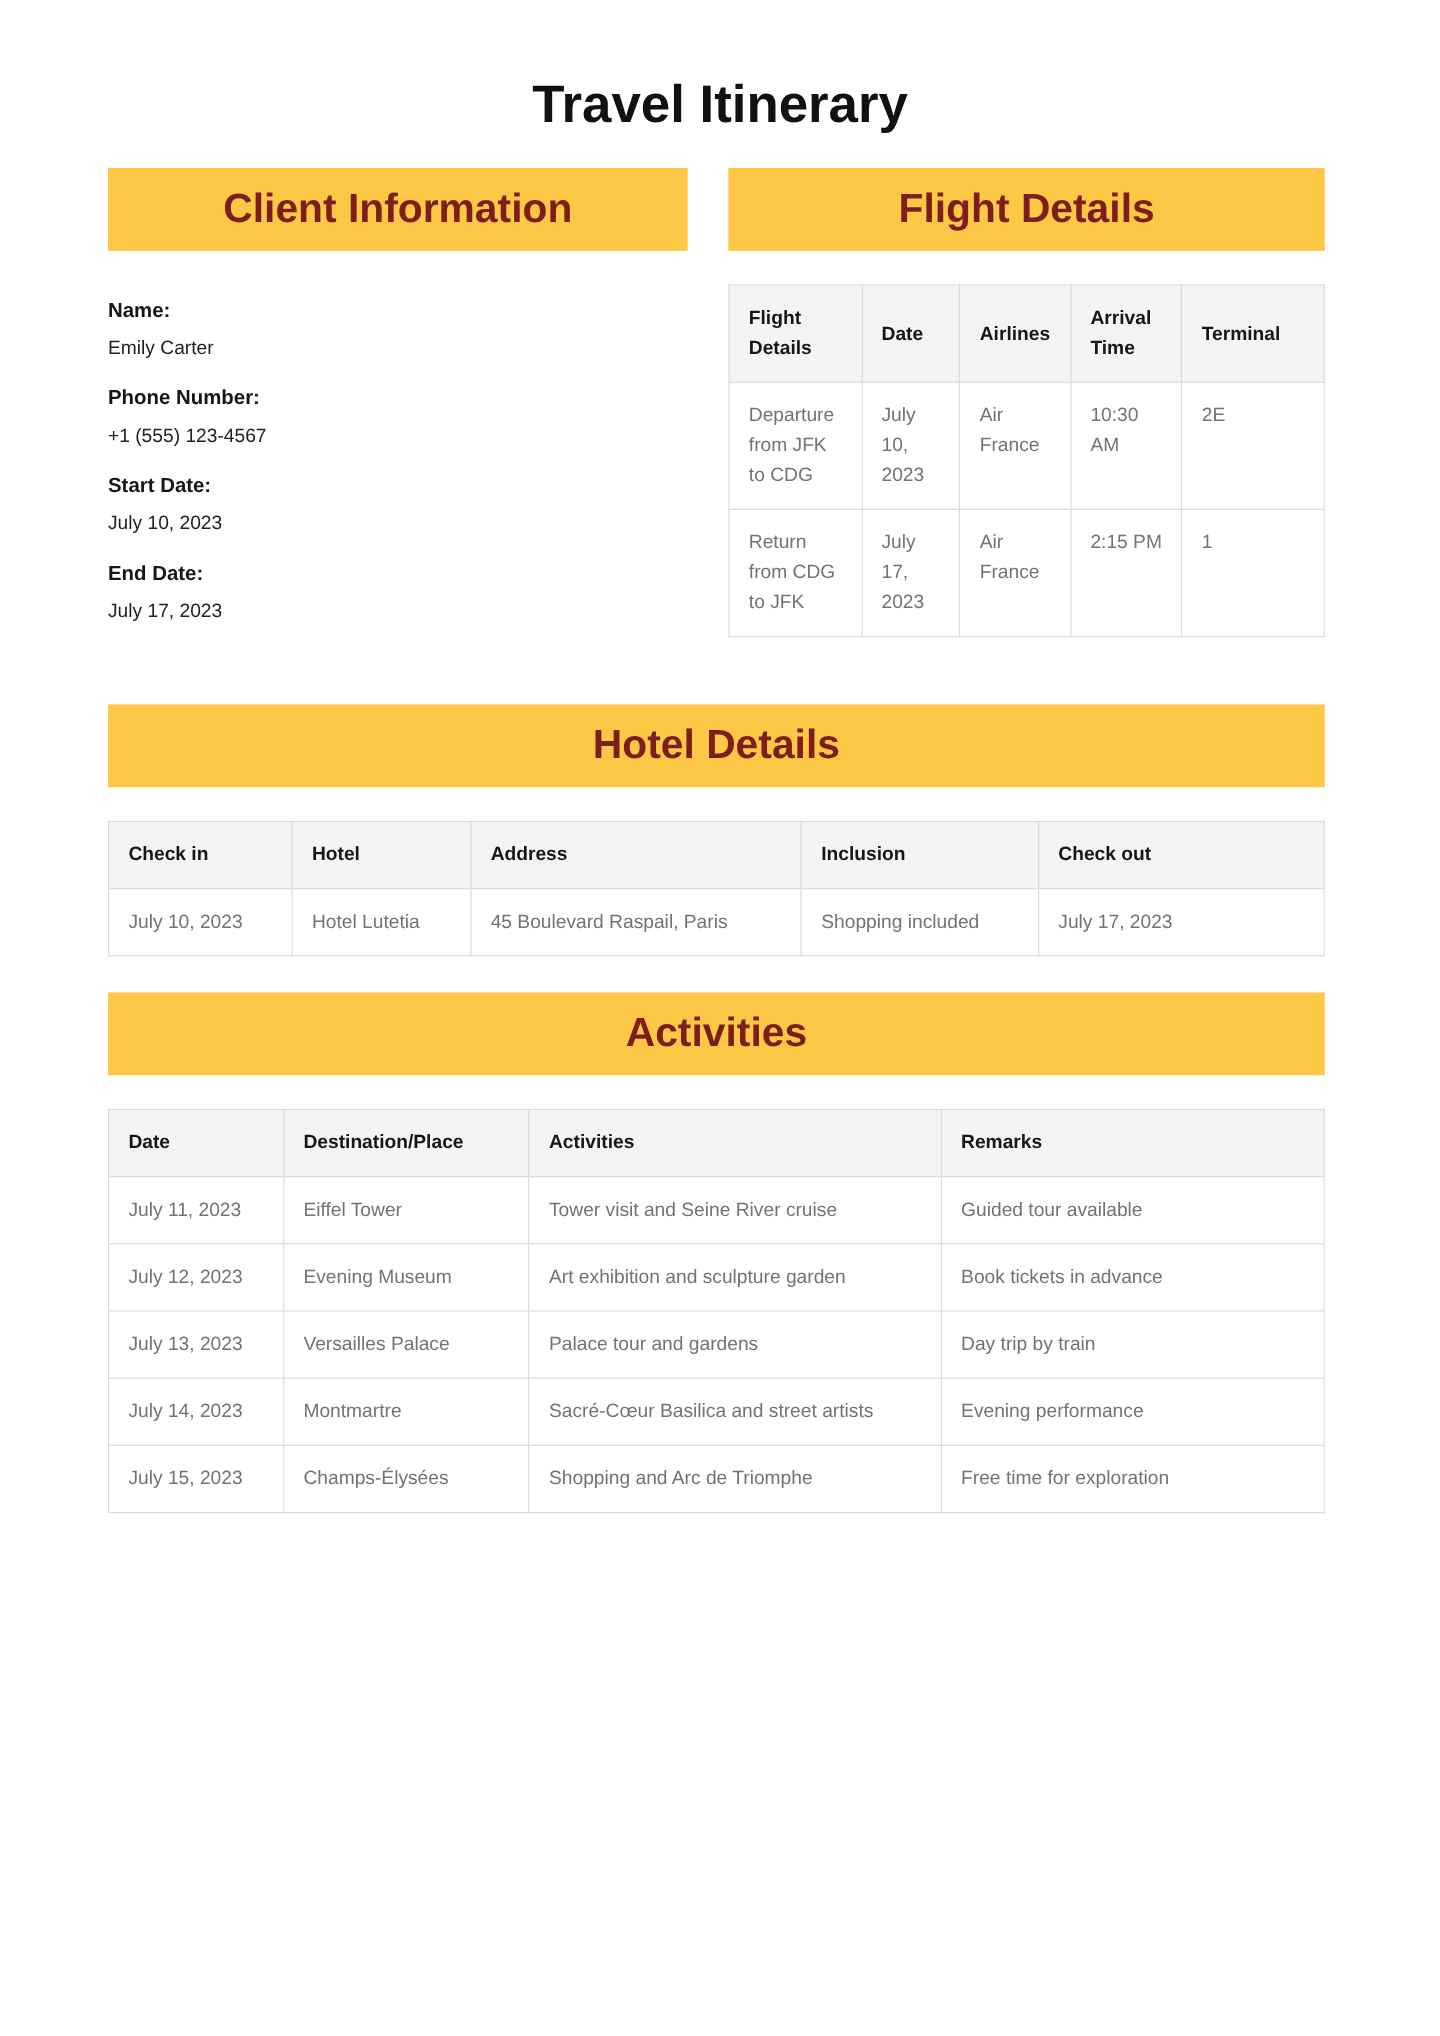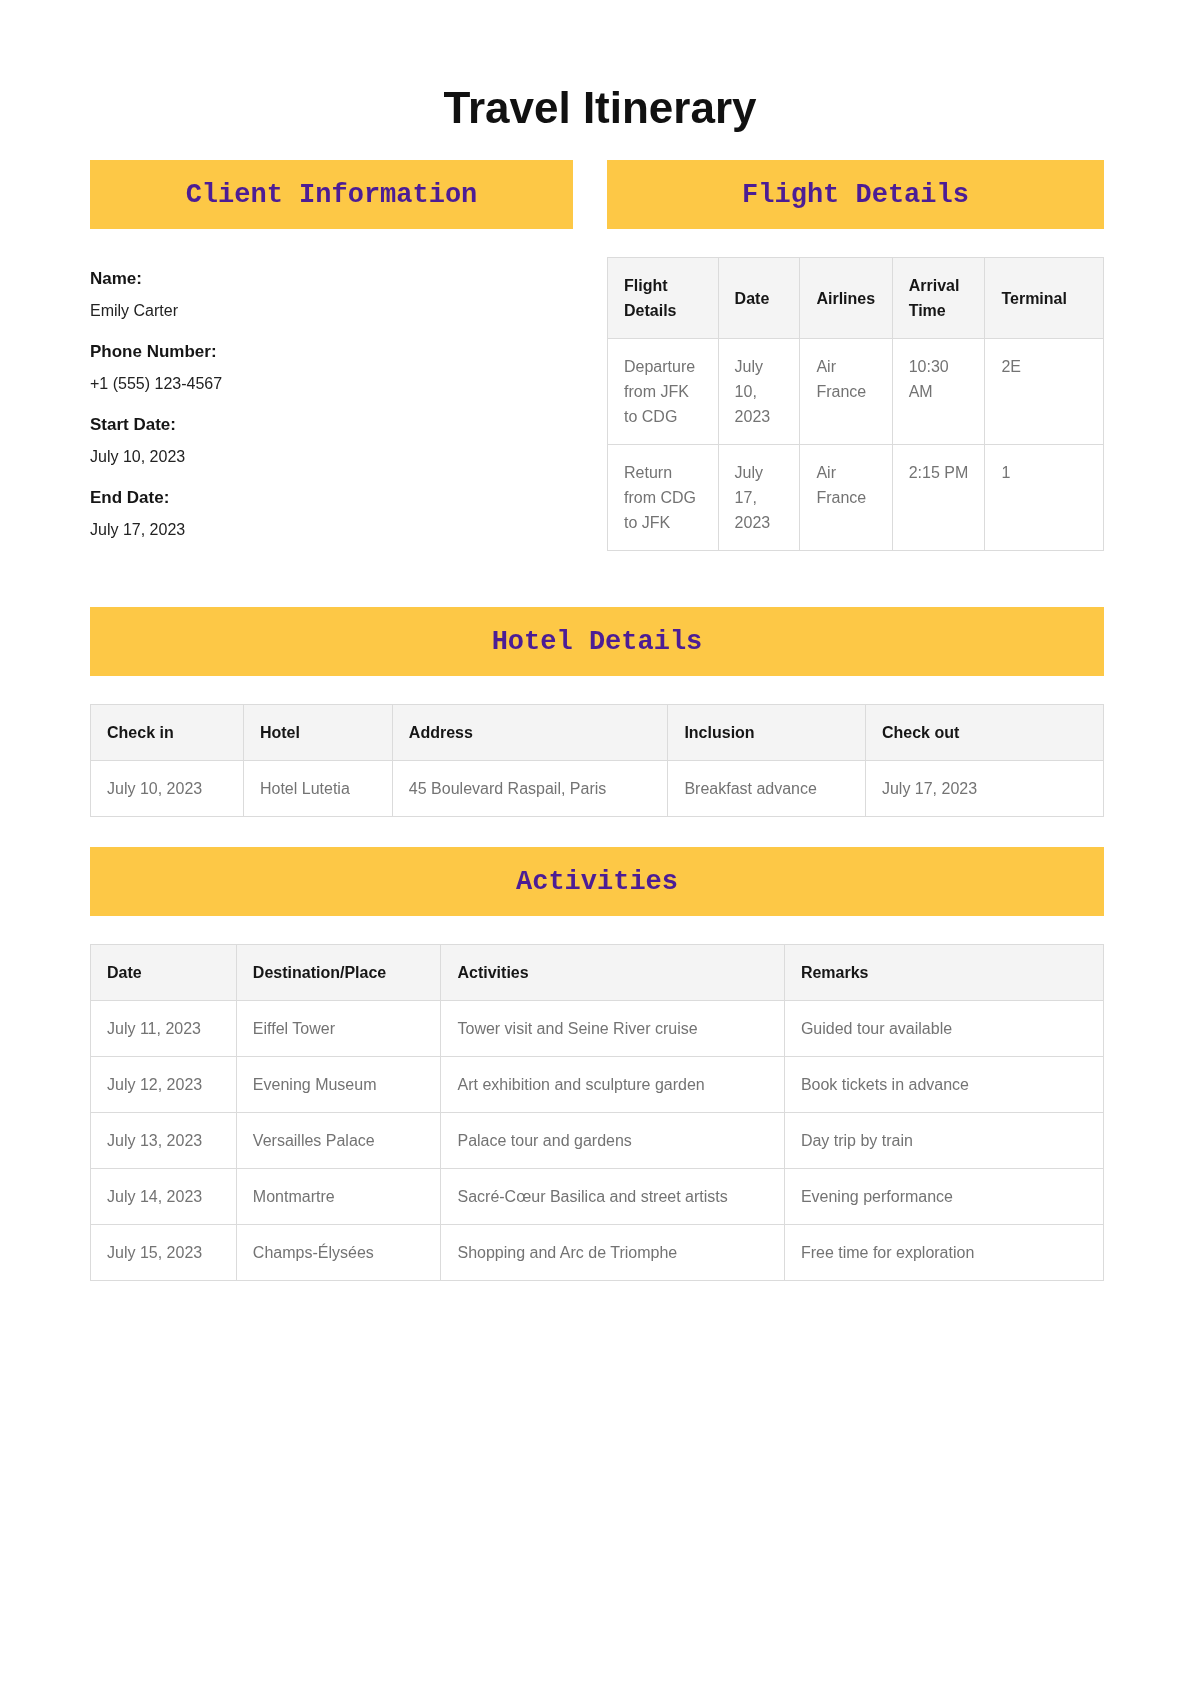--- a/index.html
+++ b/index.html
@@ -11,29 +11,29 @@
   *{box-sizing:border-box;}
   html,body{margin:0;padding:0;}
   body{
     width:1200px;height:1697px;background:#ffffff;
     font-family:"Liberation Sans","DejaVu Sans",sans-serif;
     color:var(--text);
   }
   .content{margin-left:90px;width:1014px;}
   .page-title{
     text-align:center;font-size:44px;font-weight:700;color:#111;
-    margin:0;padding-top:83px;line-height:50px;
+    margin:0;padding-top:63px;line-height:50px;
   }
   .two-col{display:flex;gap:34px;margin-top:27px;}
   .col-left{width:483px;flex:0 0 483px;}
   .col-right{width:497px;flex:0 0 497px;}
   .section-bar{
     background:var(--accent);height:69px;
     display:flex;align-items:center;justify-content:center;
-    font-size:27px;font-weight:700;color:#4c1d95;font-family:Liberation Mono, monospace;
+    font-size:34px;font-weight:700;color:#7f1d1d;
   }
   .client-fields{padding-top:26px;}
   .field-label{font-size:17px;font-weight:700;margin:22px 0 13px;color:#161616;}
   .field-label:first-child{margin-top:14px;}
   .field-value{font-size:16px;margin:12px 0 0 0;color:#222;}
   .data-table{
     border-collapse:collapse;width:100%;margin-top:28px;
     font-size:16px;table-layout:fixed;
   }
   .data-table th,.data-table td{
@@ -126,21 +126,21 @@
               <th>Address</th>
               <th>Inclusion</th>
               <th>Check out</th>
             </tr>
           </thead>
           <tbody>
             <tr>
               <td>July 10, 2023</td>
               <td>Hotel Lutetia</td>
               <td>45 Boulevard Raspail, Paris</td>
-              <td>Breakfast advance</td>
+              <td>Shopping included</td>
               <td>July 17, 2023</td>
             </tr>
           </tbody>
         </table>
     </section>
 
     <section class="section-activities">
       <div class="section-bar">Activities</div>
       <table class="data-table activities-table" data-table="activities">
           <thead>

